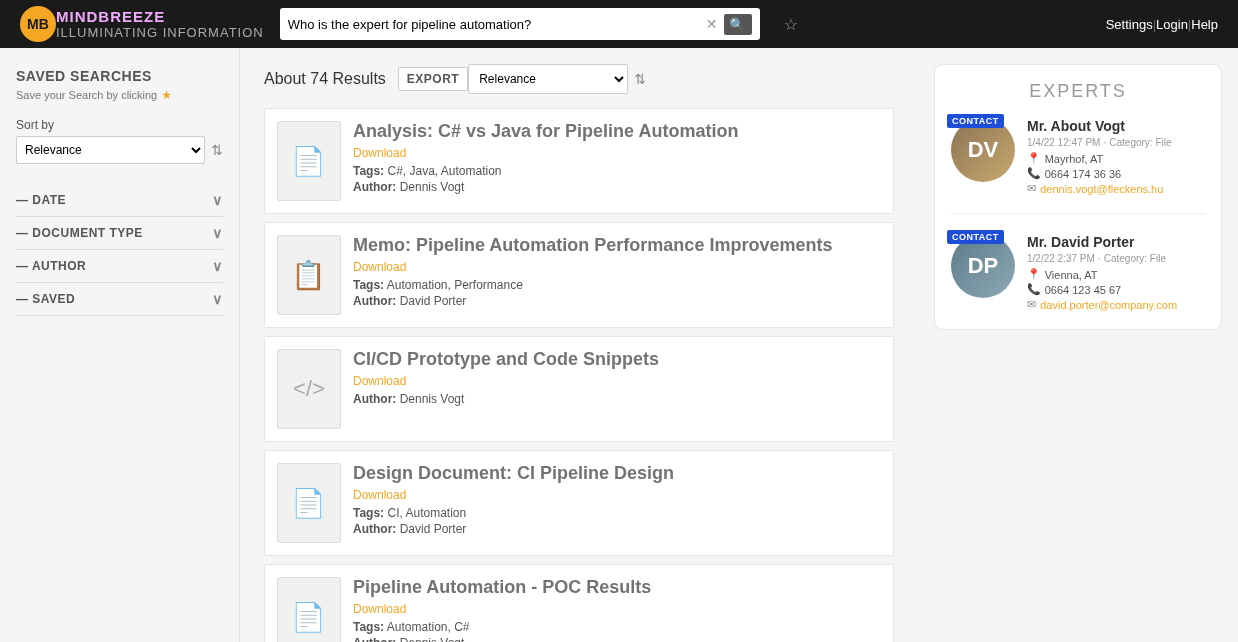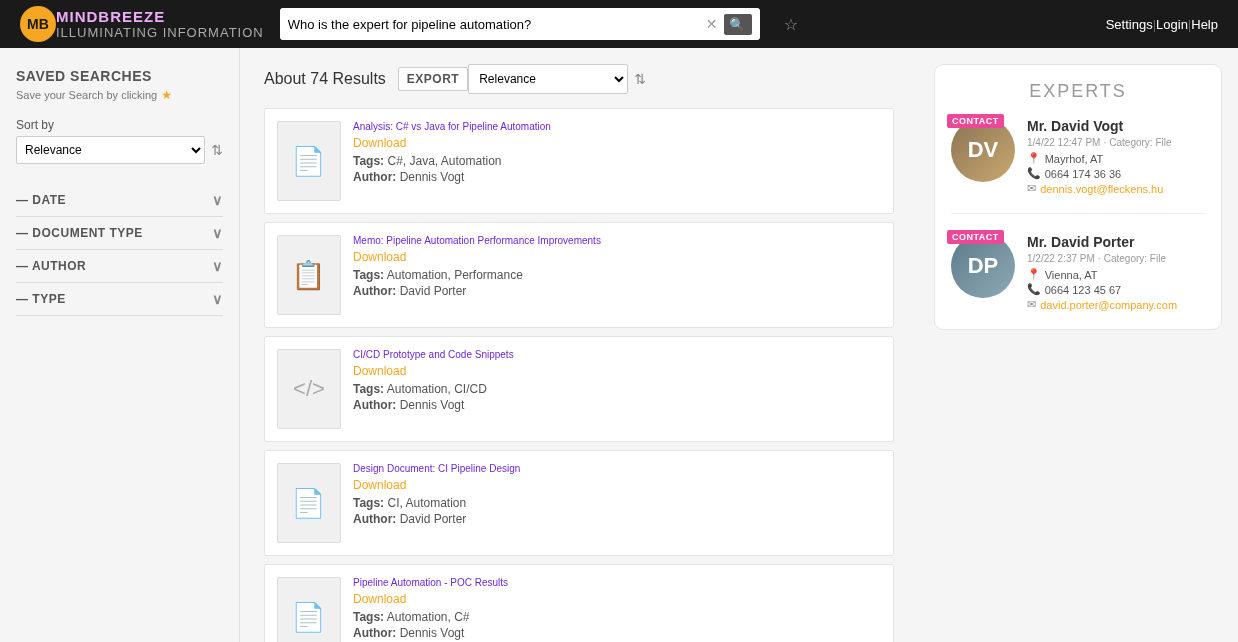--- a/index.html
+++ b/index.html
@@ -162,21 +162,21 @@
     .result-thumb {
       width: 64px; min-width: 64px; height: 80px;
       background: #f0f0f0;
       border: 1px solid #ddd;
       display: flex; align-items: center; justify-content: center;
       border-radius: 2px;
     }
     .doc-icon { font-size: 28px; color: #bbb; }
     .code-icon { font-size: 24px; color: #aaa; }
     .result-info { flex: 1; }
-    .result-title { font-size: 10px; font-weight: normal; color: #6d28d9; margin-bottom: 4px; }
+    .result-title { font-size: 18px; font-weight: bold; color: #737373; margin-bottom: 4px; }
     .result-download { color: #f5a623; font-size: 12px; cursor: pointer; margin-bottom: 4px; text-decoration: none; display: block; }
     .result-tags { font-size: 12px; color: #555; margin-bottom: 2px; }
     .result-tags span { font-weight: bold; }
     .result-author { font-size: 12px; color: #555; }
     .result-author span { font-weight: bold; }
 
     
     .experts-panel {
       background: white;
       border: 1px solid #e5e5e5;
@@ -197,21 +197,21 @@
       align-items: flex-start;
       margin-bottom: 20px;
       padding-bottom: 16px;
       border-bottom: 1px solid #eee;
     }
     .expert-card:last-child { border-bottom: none; margin-bottom: 0; padding-bottom: 0; }
     .expert-avatar-area { position: relative; }
     .contact-badge {
       position: absolute;
       top: -4px; left: -4px;
-      background: #ec4899;
+      background: #1d4ed8;
       color: white;
       font-size: 9px;
       font-weight: bold;
       padding: 2px 5px;
       border-radius: 2px;
       letter-spacing: 0.5px;
     }
     .expert-details { flex: 1; }
     .expert-name { font-size: 14px; font-weight: bold; color: #333; margin-bottom: 3px; }
     .expert-date { font-size: 10px; color: #999; margin-bottom: 4px; }
@@ -299,21 +299,21 @@
       </div>
       <div class="filter-item">
         <span>— DOCUMENT TYPE</span>
         <span class="chevron">∨</span>
       </div>
       <div class="filter-item">
         <span>— AUTHOR</span>
         <span class="chevron">∨</span>
       </div>
       <div class="filter-item">
-        <span>— TYPE</span>
+        <span>— SAVED</span>
         <span class="chevron">∨</span>
       </div>
     </div>
   </aside>
 
   <main class="content-area">
     <div class="results-sort-row">
       <div style="display:flex; align-items:center; gap:12px;">
         <span class="results-count">About 74 Results</span>
         <button class="export-btn">EXPORT</button>
@@ -354,21 +354,20 @@
         </div>
       </div>
 
       <div class="result-item">
         <div class="result-thumb">
           <span class="code-icon" style="font-size:22px; color:#aaa;">&lt;/&gt;</span>
         </div>
         <div class="result-info">
           <div class="result-title">CI/CD Prototype and Code Snippets</div>
           <a class="result-download">Download</a>
-          <div class="result-tags"><span>Tags:</span> Automation, CI/CD</div>
           <div class="result-author"><span>Author:</span> Dennis Vogt</div>
         </div>
       </div>
 
       <div class="result-item">
         <div class="result-thumb">
           <span class="doc-icon">📄</span>
         </div>
         <div class="result-info">
           <div class="result-title">Design Document: CI Pipeline Design</div>
@@ -396,21 +395,21 @@
   <aside class="right-panel">
     <div class="experts-panel">
       <div class="experts-title">EXPERTS</div>
 
       <div class="expert-card">
         <div class="expert-avatar-area">
           <span class="contact-badge">CONTACT</span>
           <div class="avatar-dennis">DV</div>
         </div>
         <div class="expert-details">
-          <div class="expert-name">Mr. David Vogt</div>
+          <div class="expert-name">Mr. About Vogt</div>
           <div class="expert-date">1/4/22 12:47 PM · Category: File</div>
           <div class="expert-info-row">
             <span class="pin-icon">📍</span>
             <span>Mayrhof, AT</span>
           </div>
           <div class="expert-info-row">
             <span class="phone-icon">📞</span>
             <span>0664 174 36 36</span>
           </div>
           <div class="expert-info-row">

